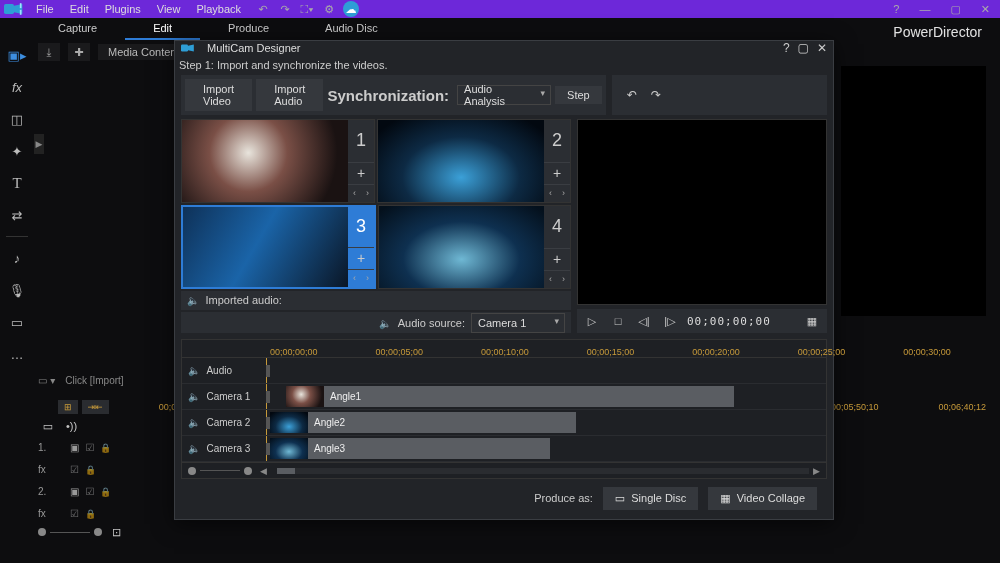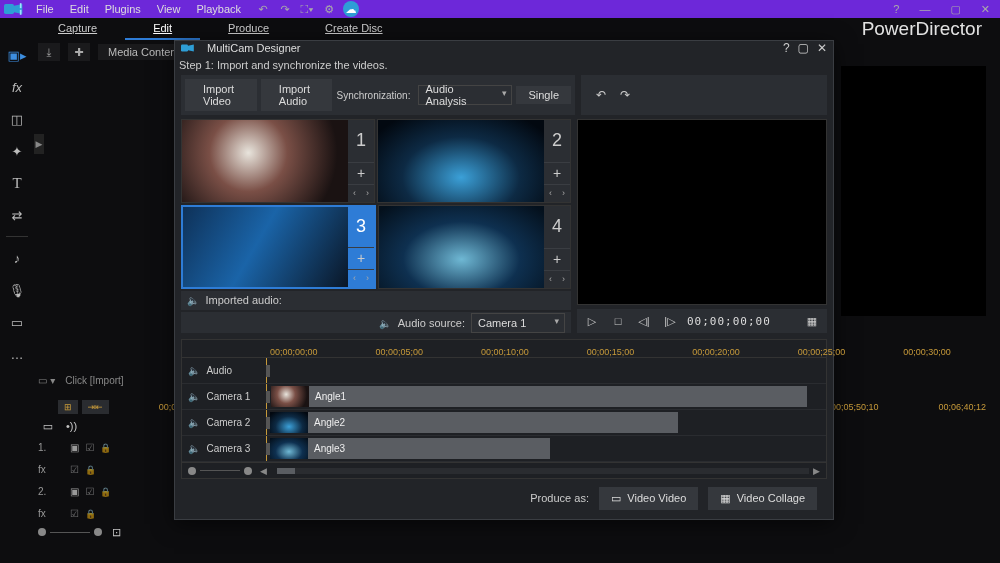--- a/index.html
+++ b/index.html
@@ -10,23 +10,23 @@
 .app-icon { width: 20px; height: 14px; margin-right: 4px; display: inline-block; }
 .app-icon svg { width: 100%; height: 100%; }
 .menu-item { padding: 2px 8px; color: #ddd; cursor: pointer; }
 .menu-icons { display: flex; gap: 6px; margin-left: 6px; }
 .menu-icon-btn { width: 16px; height: 16px; display: flex; align-items: center; justify-content: center; color: #aaa; cursor: pointer; }
 .menubar-right { margin-left: auto; display: flex; gap: 8px; align-items: center; }
 .closebtn { padding: 0 6px; color: #aaa; cursor: pointer; }
 
 
 .tabstrip { height: 22px; display: flex; align-items: flex-end; background: #0d0d0f; padding-left: 30px; }
-.maintab { padding: 4px 28px; color: #ccc; cursor: pointer; border-bottom: 2px solid transparent; text-decoration: underline; }
+.maintab { padding: 4px 28px; color: #ccc; cursor: pointer; border-bottom: 2px solid transparent; }
 .maintab.active { border-bottom: 2px solid #2e7cd6; color: #fff; }
-.brand { margin-left: auto; padding-right: 18px; color: #e2e2e2; font-size: 19px; font-weight: 300; }
+.brand { margin-left: auto; padding-right: 18px; color: #e2e2e2; font-size: 14px; font-weight: 300; }
 
 
 .leftcol { position: absolute; left: 0; top: 40px; width: 34px; bottom: 0; background: #0d0d0f; display: flex; flex-direction: column; align-items: center; padding-top: 4px; gap: 10px; }
 .tool-btn { width: 22px; height: 22px; display: flex; align-items: center; justify-content: center; color: #bbb; cursor: pointer; font-size: 13px; }
 .tool-btn.active { color: #3d8ee0; }
 .tool-expand { position: absolute; left: 34px; top: 134px; width: 10px; height: 20px; background: #222; display: flex; align-items: center; justify-content: center; color: #888; font-size: 9px; cursor: pointer; }
 
 
 .subbar { position: absolute; left: 38px; top: 42px; right: 14px; height: 20px; display: flex; align-items: center; gap: 8px; }
 .subbar .sbtn { width: 22px; height: 18px; background: #1a1a1c; display: flex; align-items: center; justify-content: center; color: #aaa; cursor: pointer; font-size: 11px;}
@@ -41,21 +41,21 @@
 .modal-title-icon { margin-right: 4px; display: inline-flex; }
 .modal-title-right { margin-left: auto; display: flex; gap: 8px; }
 .modal-title-right span { cursor: pointer; color: #ccc; font-size: 12px; }
 .modal-step { padding: 4px 4px; color: #ccc; font-size: 11px; }
 
 .modal-body { flex: 1; display: flex; flex-direction: column; padding: 0 6px 6px 6px; gap: 4px;}
 
 
 .import-row { display: flex; align-items: center; gap: 4px; background: #2b2e33; padding: 4px; }
 .import-btn { padding: 4px 18px; background: #35383d; color: #ddd; cursor: pointer; font-size: 11px; }
-.sync-label { margin-left: auto; color: #ccc; font-size: 10px; padding-right: 4px;}
+.sync-label { margin-left: auto; color: #ccc; font-size: 15px; padding-right: 4px; font-weight: bold;}
 .sync-select { background: #2b2e33; border: 1px solid #444; color: #ddd; padding: 2px 20px 2px 6px; font-size: 11px; height: 20px; position: relative; cursor: pointer; min-width: 94px; display:flex; align-items:center; }
 .sync-select::after { content: "▾"; position: absolute; right: 5px; top: 2px; color:#aaa; font-size:9px; }
 .apply-btn { padding: 3px 12px; background: #35383d; color: #ddd; cursor: pointer; font-size: 11px; }
 .undo-redo { display: flex; gap: 4px; margin-left: 6px; }
 .ur-btn { width: 20px; height: 20px; background: #2b2e33; display: flex; align-items: center; justify-content: center; color: #ccc; cursor: pointer; font-size: 12px; }
 
 
 .upper { display: flex; gap: 6px; height: 214px; }
 .cam-grid { width: 390px; display: flex; flex-direction: column; gap: 2px; }
 .cam-row { display: flex; gap: 2px; height: 88px;}
@@ -149,21 +149,21 @@
     <span class="closebtn">—</span>
     <span class="closebtn">▢</span>
     <span class="closebtn">✕</span>
   </div>
 </div>
 
 <div class="tabstrip">
   <div class="maintab">Capture</div>
   <div class="maintab active">Edit</div>
   <div class="maintab">Produce</div>
-  <div class="maintab">Create Disc</div>
+  <div class="maintab">Audio Disc</div>
   <div class="brand">PowerDirector</div>
 </div>
 
 <div class="leftcol">
   <div class="tool-btn active">▣▸</div>
   <div class="tool-btn">
       <i>fx</i>
     </div>
   <div class="tool-btn">◫</div>
   <div class="tool-btn">✦</div>
@@ -257,21 +257,21 @@
   <div class="modal-body">
 
     <div style="display:flex;gap:6px">
       <div class="import-row" style="flex:1">
         <div class="import-btn">Import Video</div>
         <div class="import-btn">Import Audio</div>
         <span class="sync-label">Synchronization:</span>
         <div class="sync-select">
             <span>Audio Analysis</span>
           </div>
-        <div class="apply-btn">Single</div>
+        <div class="apply-btn">Step</div>
       </div>
       <div class="import-row" style="width:246px">
         <div class="undo-redo">
           <div class="ur-btn">↶</div>
           <div class="ur-btn">↷</div>
         </div>
       </div>
     </div>
 
     <div class="upper">
@@ -371,34 +371,34 @@
           <div style="width:4px;height:12px;background:#555;cursor:pointer"></div>
           <div class="tl-track"></div>
         </div>
         <div class="tl-row">
           <div class="tl-label">
               <span class="spk-icon"></span>
               <span>Camera 1</span>
             </div>
           <div style="width:4px;height:12px;background:#555;cursor:pointer"></div>
           <div class="tl-track">
-              <div class="clip" style="left:1px;width:536px">
+              <div class="clip" style="left:16px;width:448px">
                 <div class="clip-thumb th1"></div>
                 <span class="clip-label">Angle1</span>
               </div>
             </div>
         </div>
         <div class="tl-row">
           <div class="tl-label">
               <span class="spk-icon"></span>
               <span>Camera 2</span>
             </div>
           <div style="width:4px;height:12px;background:#555;cursor:pointer"></div>
           <div class="tl-track">
-              <div class="clip" style="left:0;width:408px">
+              <div class="clip" style="left:0;width:306px">
                 <div class="clip-thumb th2"></div>
                 <span class="clip-label">Angle2</span>
               </div>
             </div>
         </div>
         <div class="tl-row">
           <div class="tl-label">
               <span class="spk-icon"></span>
               <span>Camera 3</span>
             </div>
@@ -420,21 +420,21 @@
             <div class="zoom-thumb-bar"></div>
           </div>
         <span style="color:#888;font-size:9px;cursor:pointer">▶</span>
       </div>
     </div>
 
     <div class="produce-row">
       <span>Produce as:</span>
       <div class="produce-btn">
           <span>▭</span>
-          <span>Video Video</span>
+          <span>Single Disc</span>
         </div>
       <div class="produce-btn">
           <span>▦</span>
           <span>Video Collage</span>
         </div>
     </div>
   </div>
 </div>
 
 </body></html>

